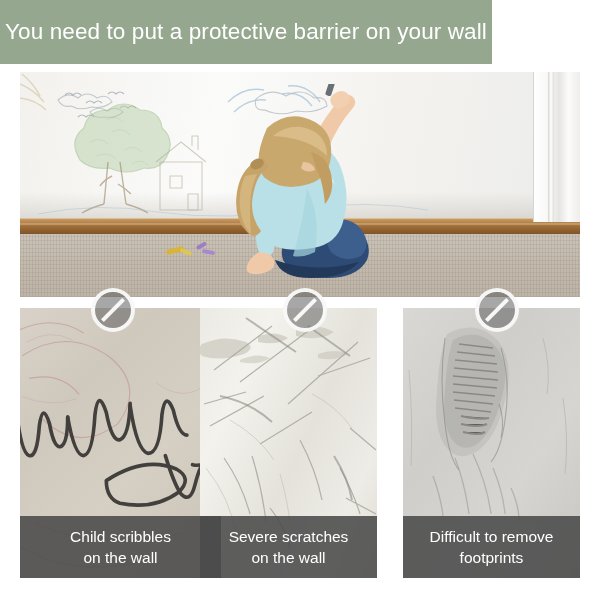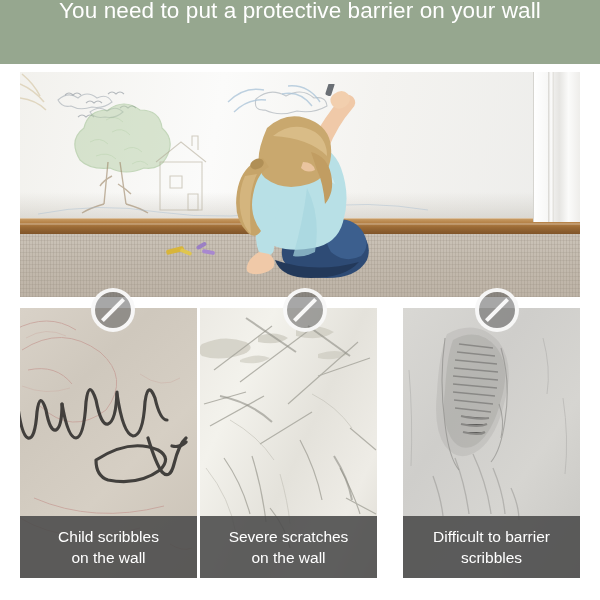--- a/index.html
+++ b/index.html
@@ -17,24 +17,25 @@
     height: 600px;
     background: #ffffff;
     overflow: hidden;
   }
 
   
   .header-banner {
     position: absolute;
     left: 0;
     top: 0;
-    width: 600px;
+    width: 492px;
     height: 64px;
     background: #96a78f;
     display: flex;
+    align-items: center;
     justify-content: center;
   }
   .header-title {
     color: #ffffff;
     font-size: 22.5px;
     font-weight: 400;
     letter-spacing: 0.1px;
     font-family: "Liberation Sans", sans-serif;
     white-space: nowrap;
     line-height: 1;
@@ -141,21 +142,21 @@
 
   
   .panel {
     position: absolute;
     top: 308px;
     width: 177px;
     height: 270px;
     overflow: hidden;
     background: #e8e5e0;
   }
-  .panel-1 { left: 20px; }
+  .panel-1 { left: 20px; padding-left: 24px; }
   .panel-2 { left: 200px; }
   .panel-3 { left: 403px; }
 
   .panel-art { position: absolute; inset: 0; }
 
   .panel-caption {
     position: absolute;
     left: 0;
     bottom: 0;
     width: 100%;
@@ -437,18 +438,18 @@
           <path d="M30 168 q8 22 10 40"></path>
         <path d="M108 180 q8 18 8 32"></path>
       </g>
       <g stroke="#a5a4a1" stroke-width="0.9" fill="none" opacity="0.5">
         <path d="M6 62 q4 50 2 96"></path>
           <path d="M160 90 q6 40 2 76"></path>
         <path d="M140 30 q8 30 4 56"></path>
       </g>
     </svg>
     <div class="panel-caption">
-      <span>Difficult to barrier</span>
-      <span>scribbles</span>
+      <span>Difficult to remove</span>
+      <span>footprints</span>
     </div>
   </div>
 
 </div>
 
 </body></html>

